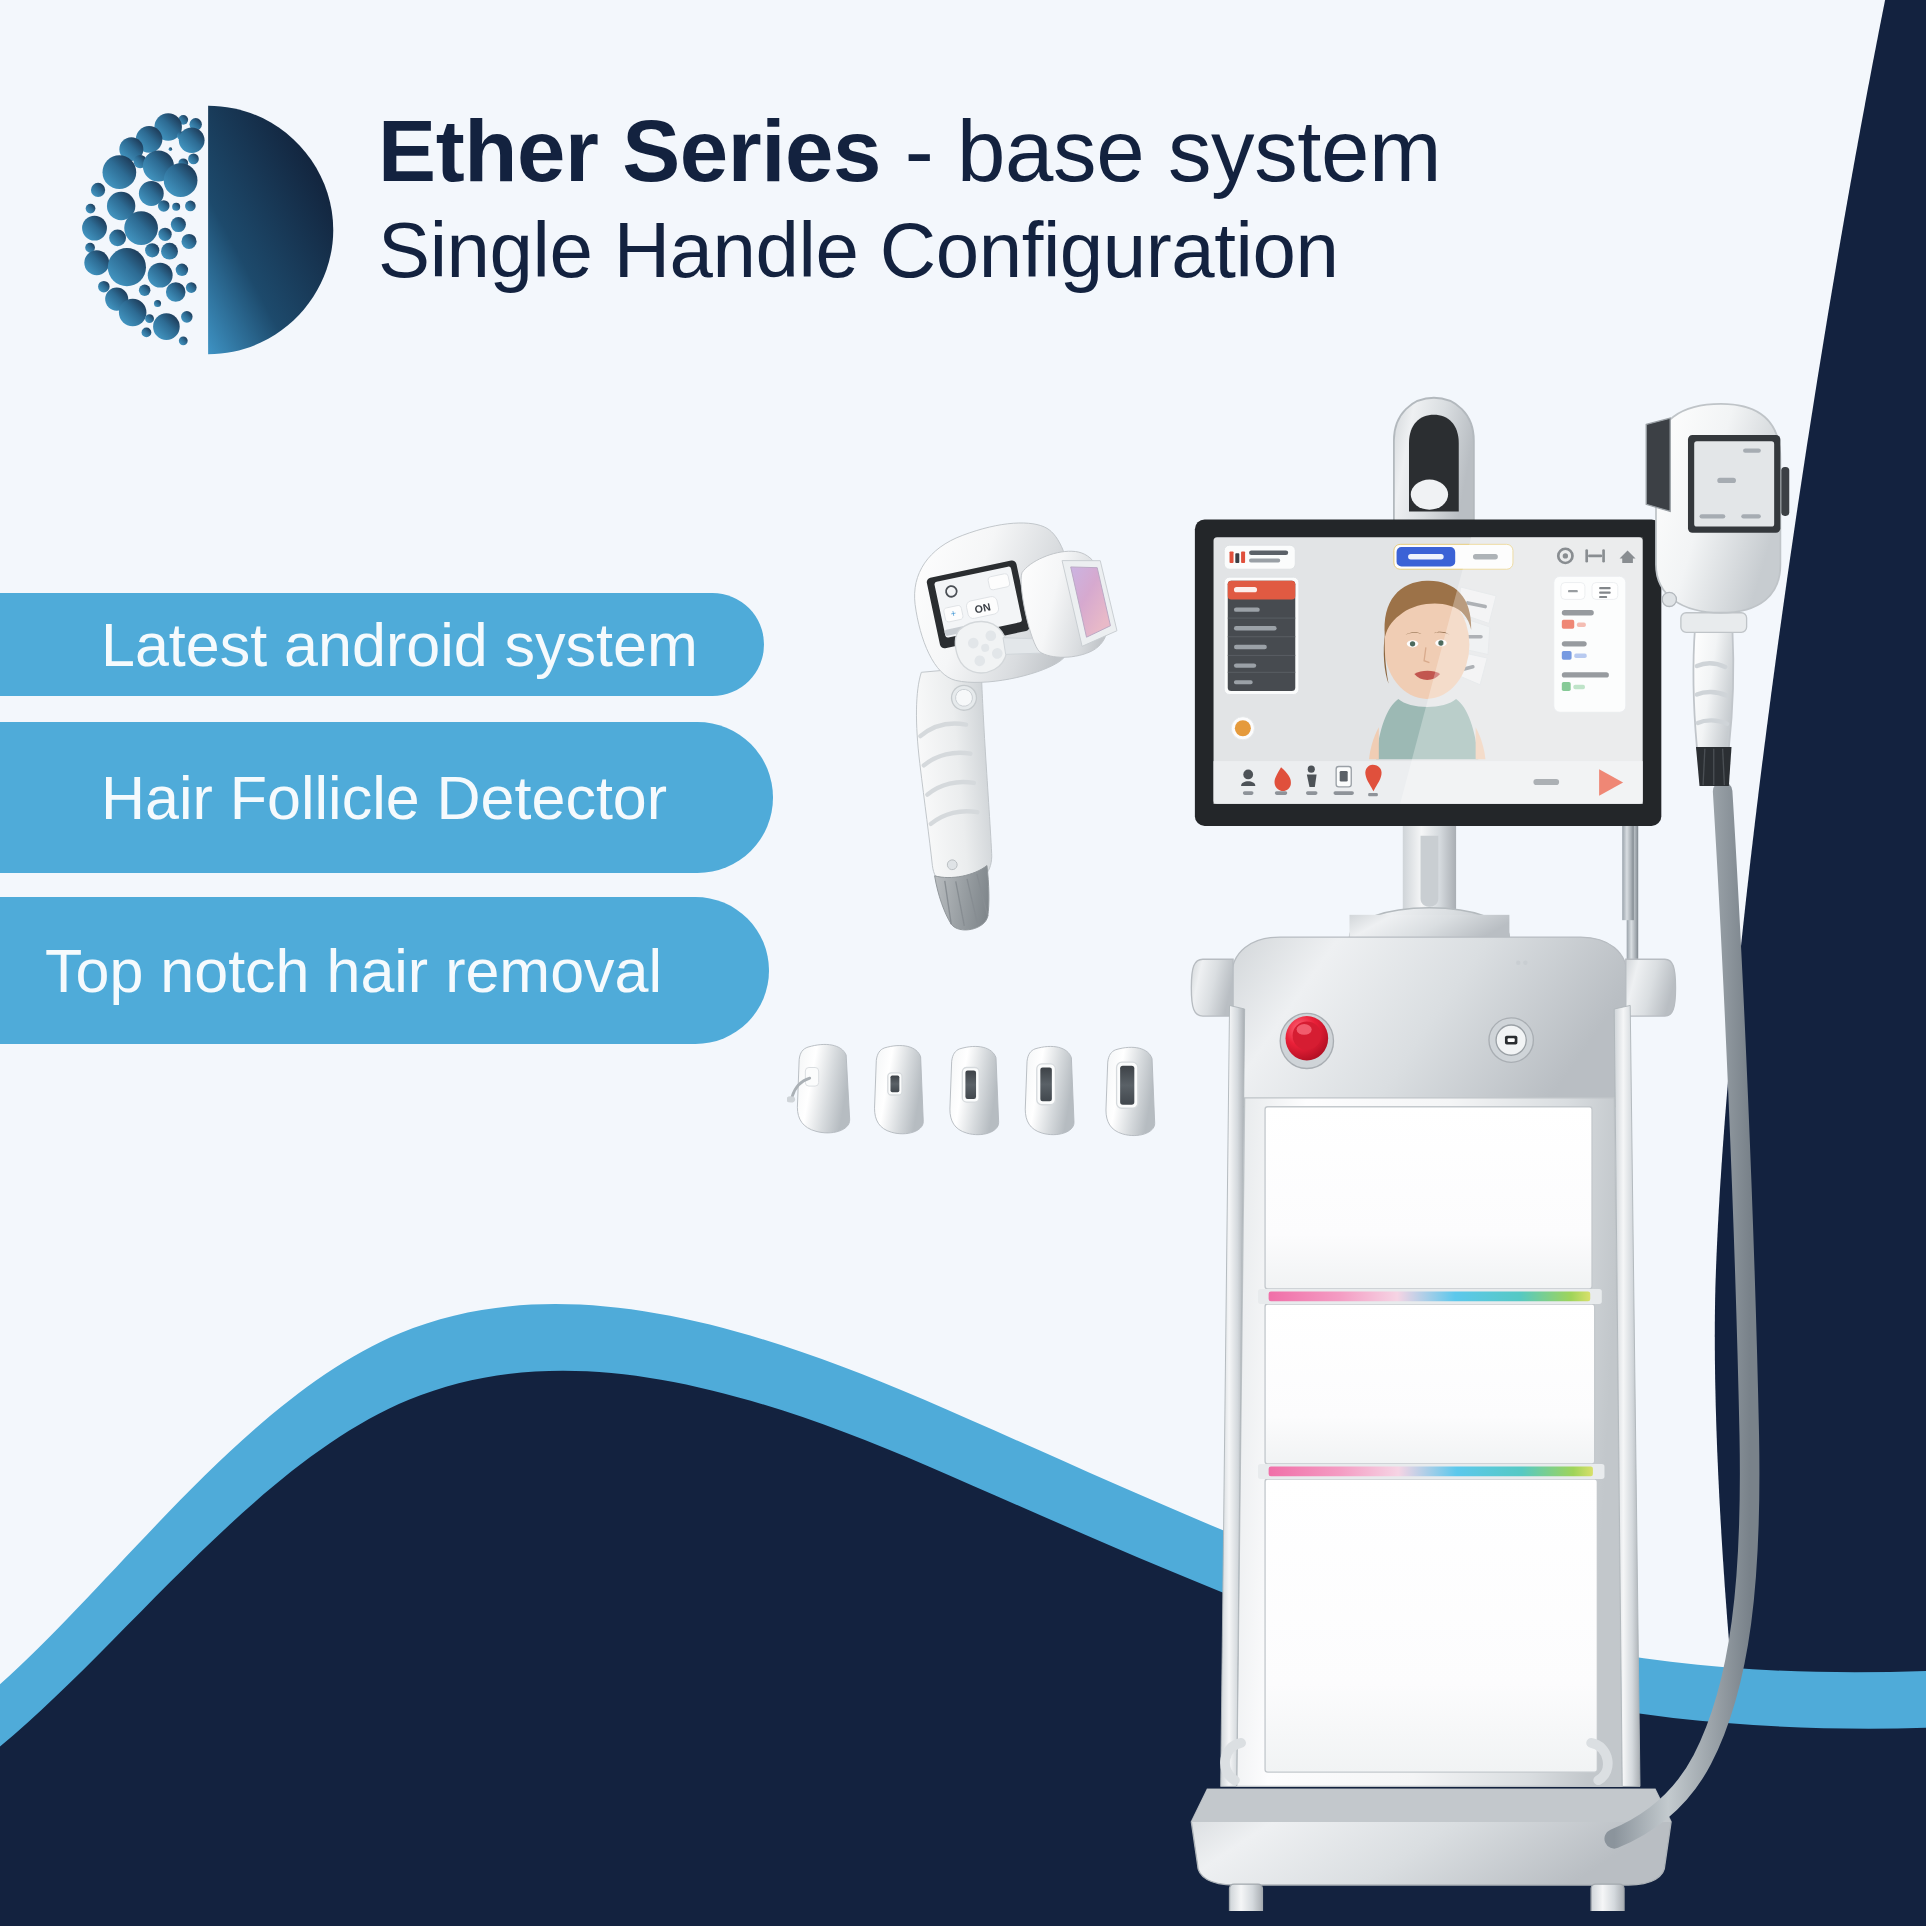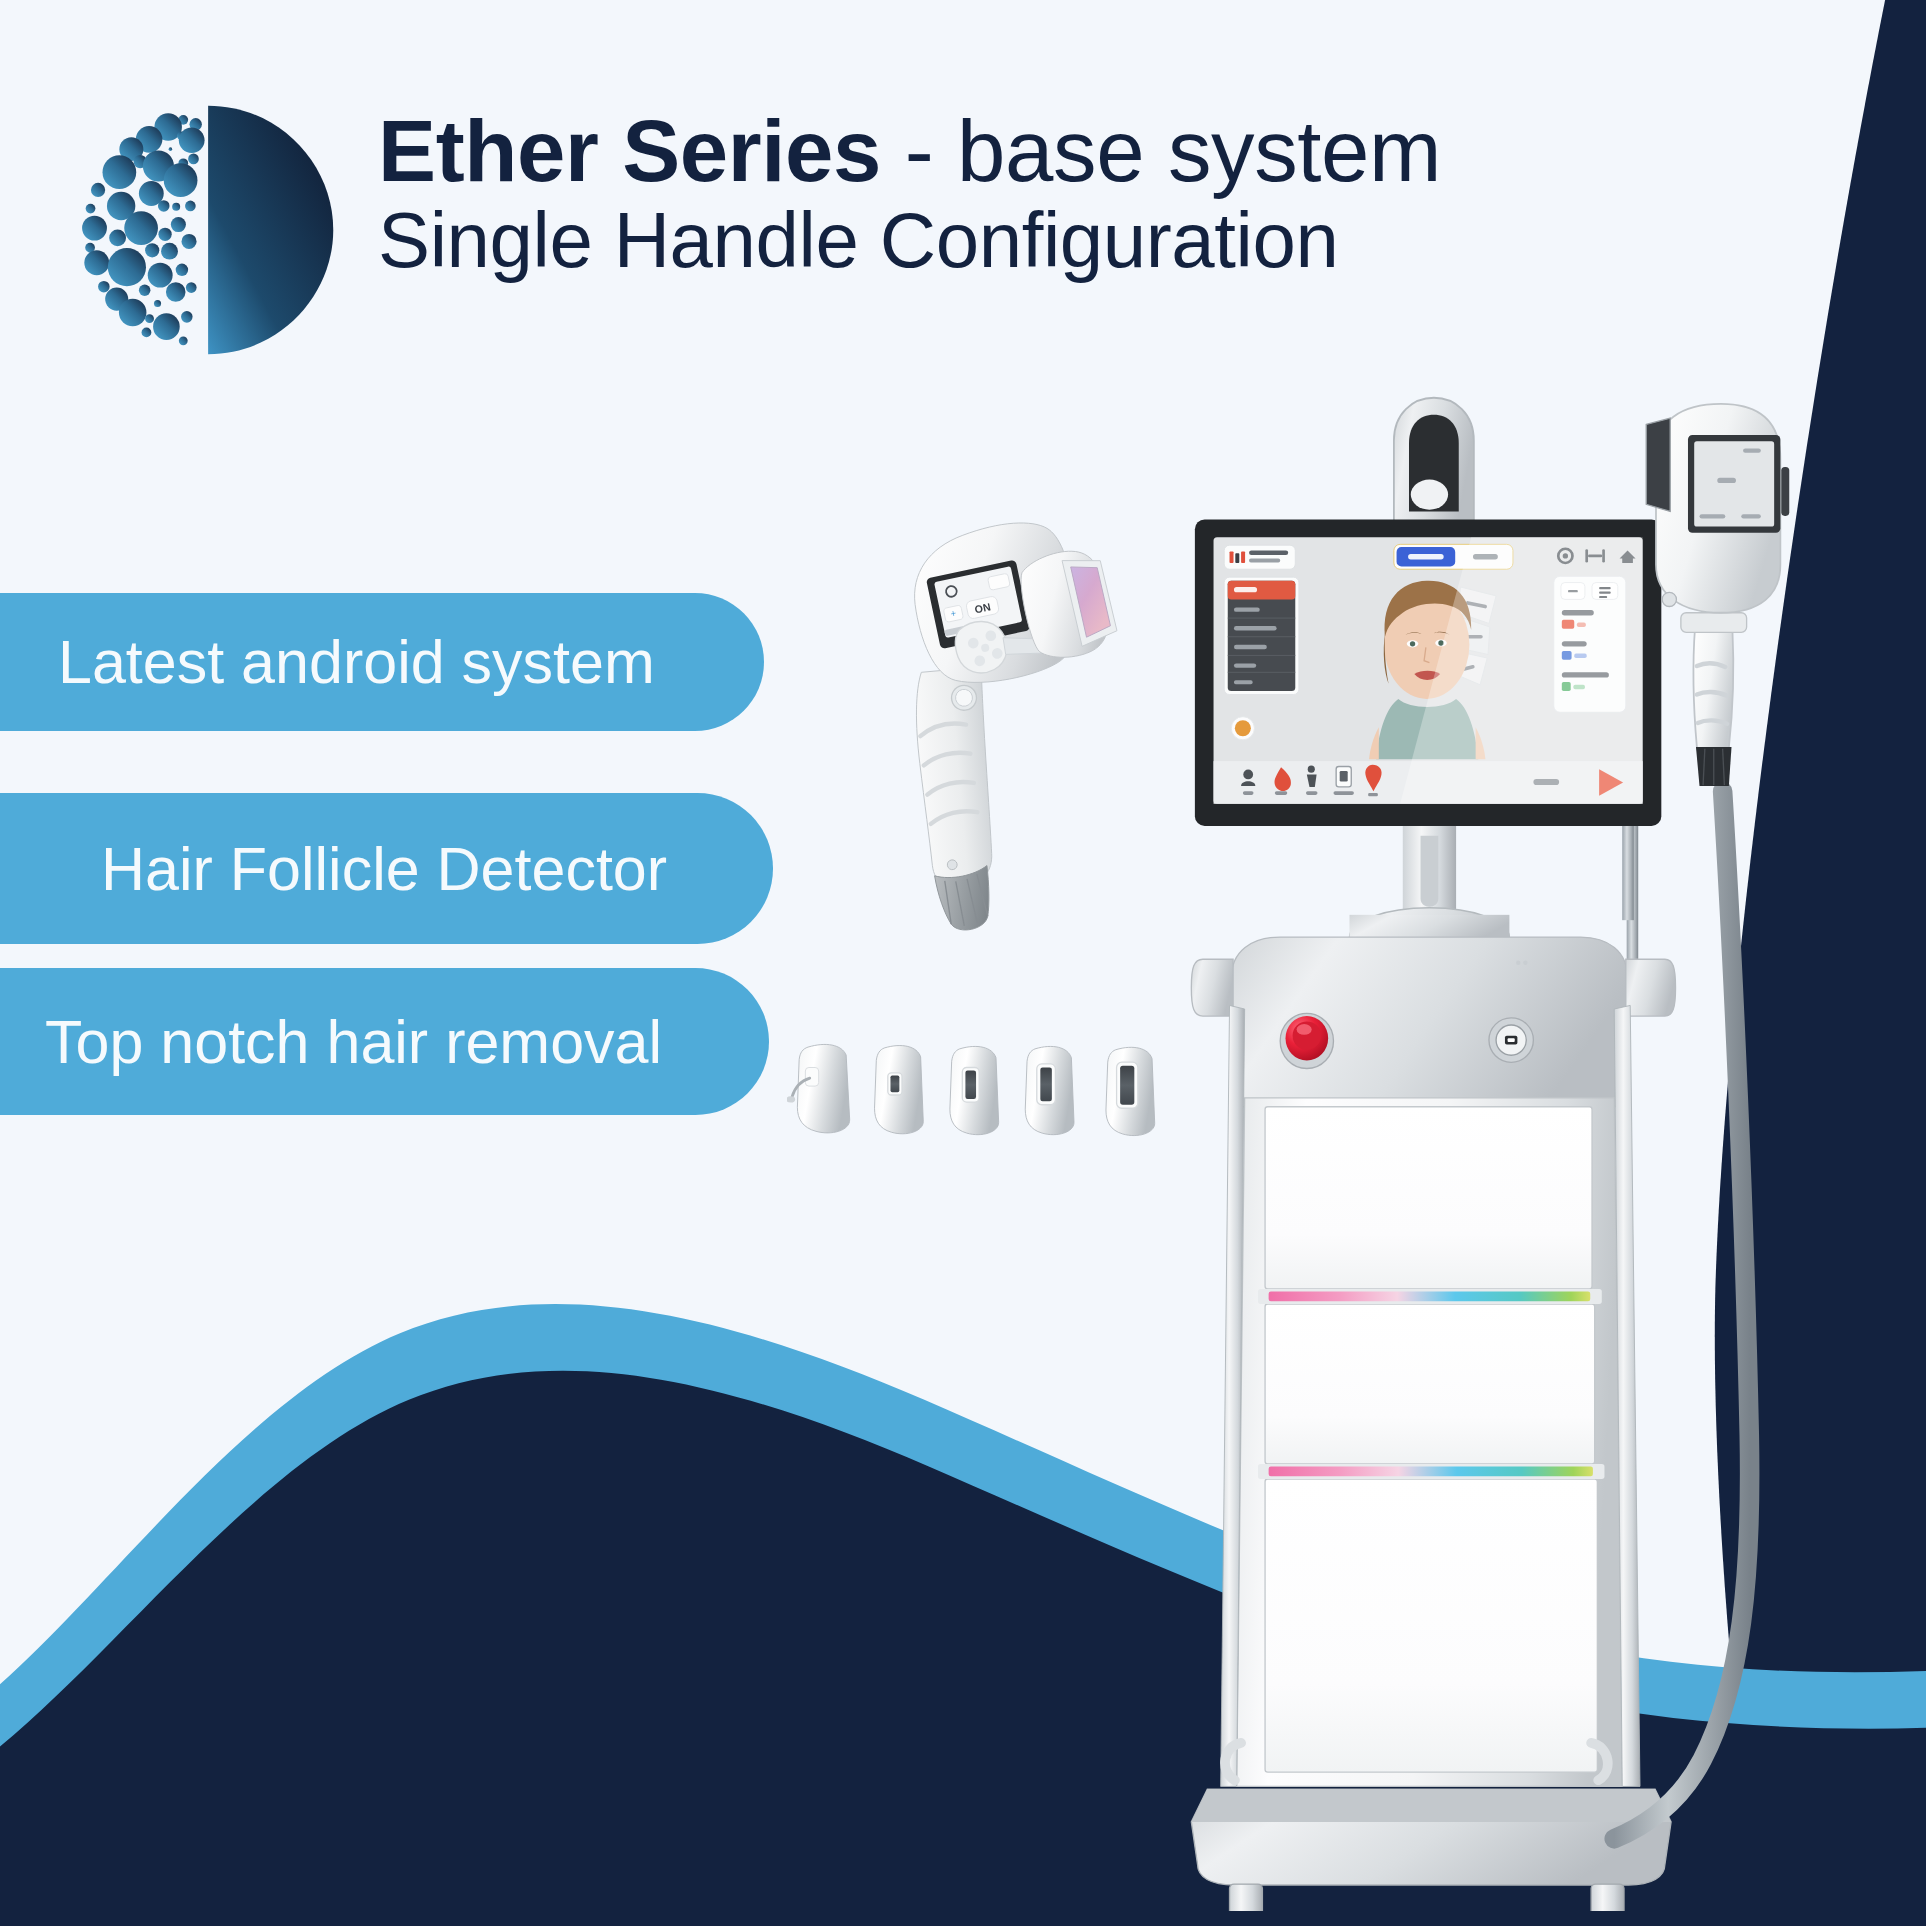--- a/index.html
+++ b/index.html
@@ -20,33 +20,33 @@
   .logo-svg{width:284px;height:284px;display:block;}
   .titles{margin-left:27px;padding-top:22px;}
   .title-line{
     font-size:87px;line-height:1.04;color:#13223f;white-space:nowrap;
     letter-spacing:-0.4px;
   }
   .title-strong{font-weight:700;}
   .title-light{font-weight:400;}
   .subtitle{
     font-size:78px;line-height:1.1;color:#13223f;font-weight:400;
-    white-space:nowrap;margin-top:2px;letter-spacing:-0.4px;
+    white-space:nowrap;margin-top:12px;letter-spacing:-0.4px;
   }
 
   
   .pills{position:absolute;left:0;top:593px;width:782px;}
   .pill{
     background:#4fabd9;color:#f5fafd;
     border-top-right-radius:80px;border-bottom-right-radius:80px;
     display:flex;align-items:center;
     font-size:61px;font-weight:500;
     box-sizing:border-box;
   }
-  .pill-1{width:764px;height:138px;padding-left:58px;margin-bottom:62px;}
+  .pill-1{width:764px;height:103px;padding-left:101px;margin-bottom:26px;}
   .pill-2{width:773px;height:151px;padding-left:101px;margin-bottom:24px;}
   .pill-3{width:769px;height:147px;padding-left:45px;}
 
   
   .product{position:absolute;left:756px;top:378px;width:1171px;height:1548px;}
 
   .handpiece-main{position:absolute;left:80px;top:133px;width:320px;height:427px;}
   .tips-row{position:absolute;left:31px;top:662px;width:418px;height:133px;}
   .machine{position:absolute;left:422px;top:0px;width:693px;height:1533px;}
 

